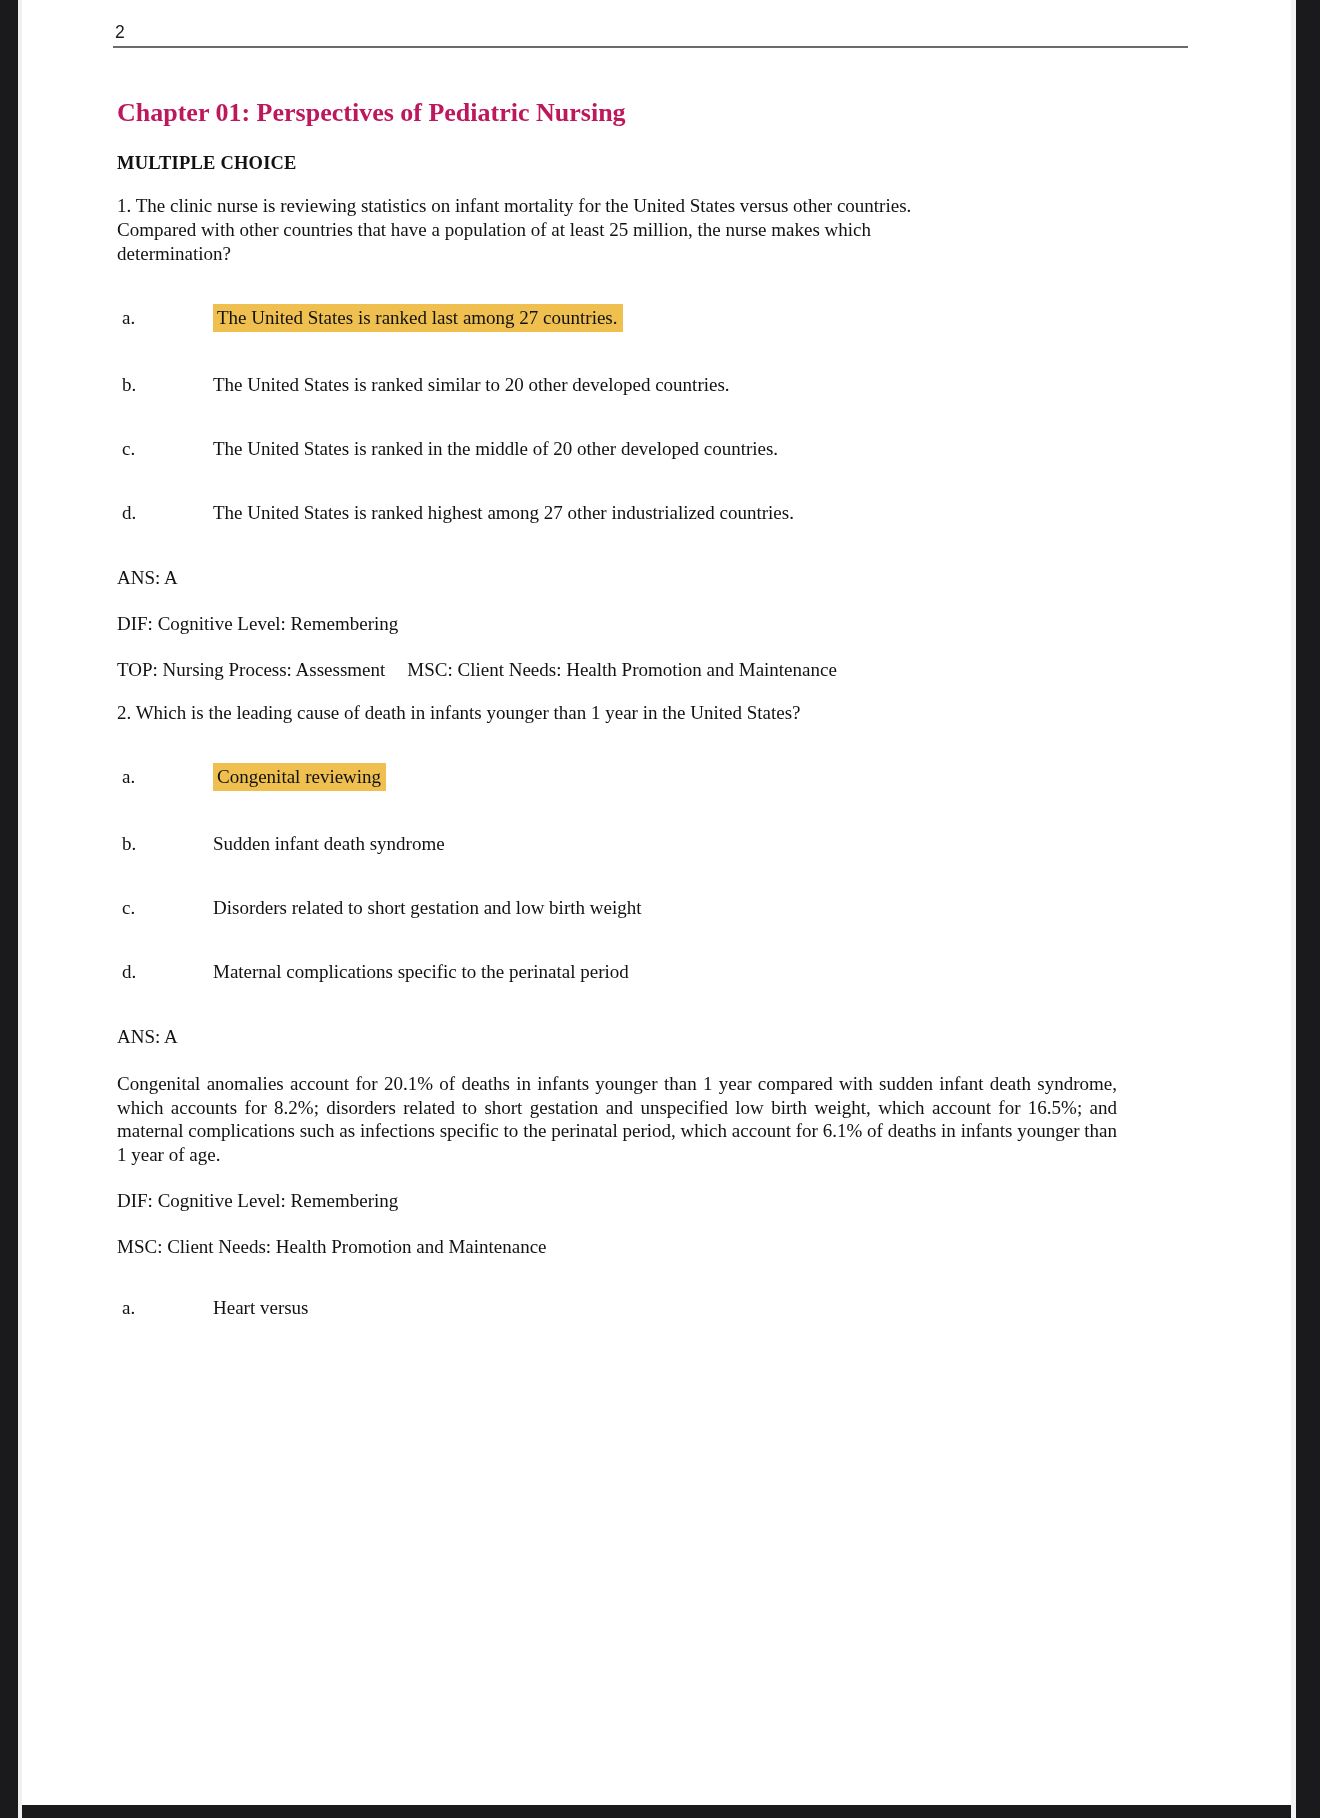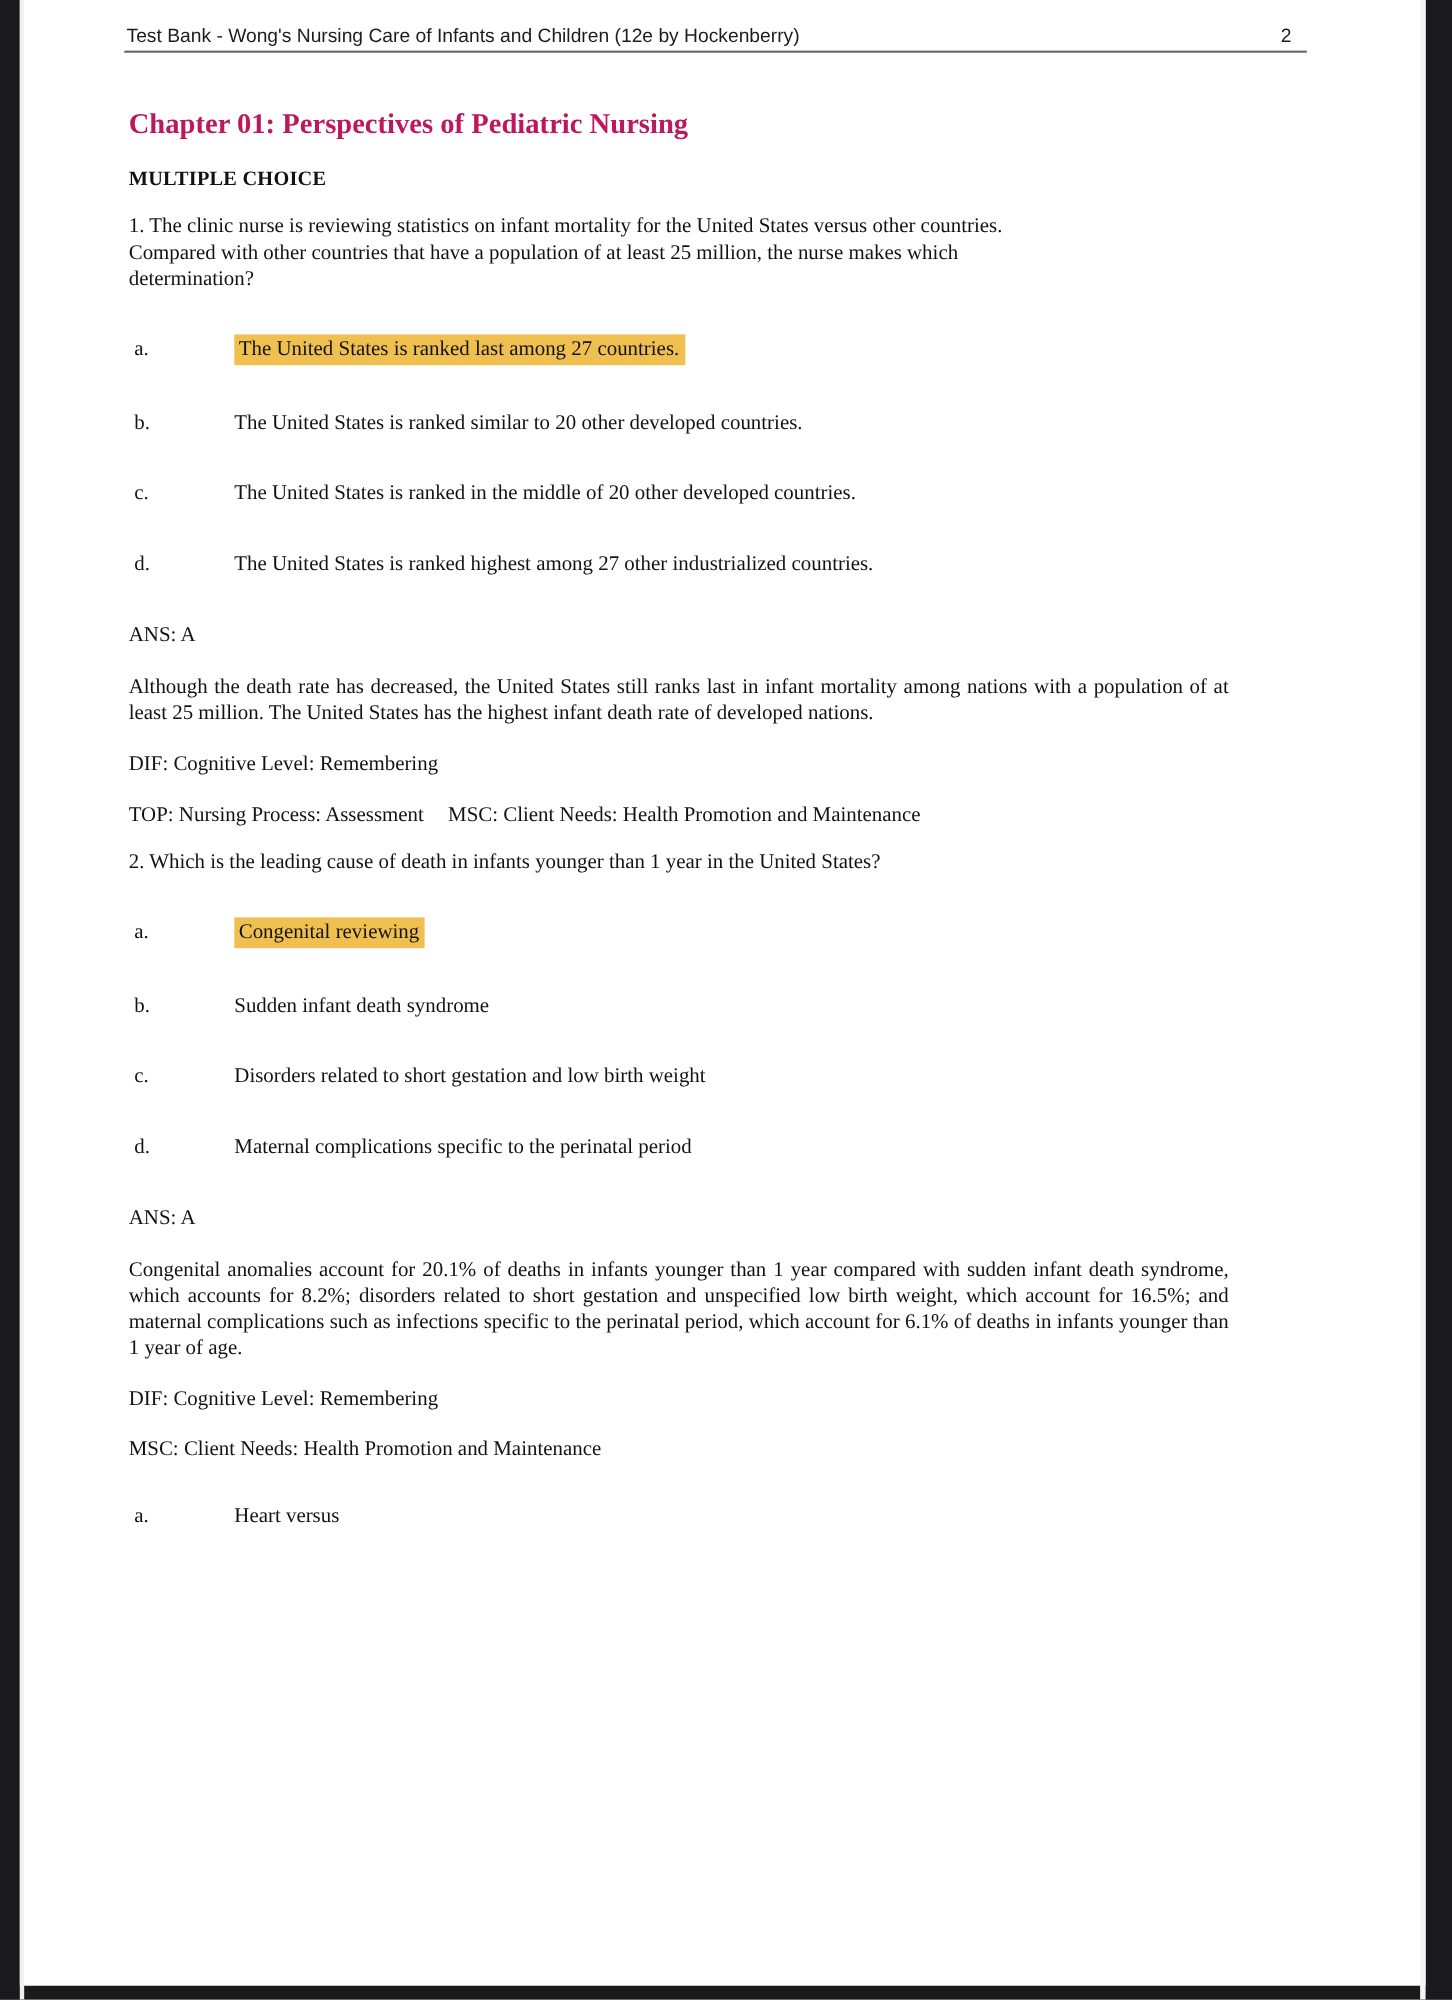--- a/index.html
+++ b/index.html
@@ -94,21 +94,20 @@
 <div class="screen">
   <div class="bar bar-left"></div>
   <div class="bar bar-right"></div>
   <div class="bar bar-bottom"></div>
   <div class="seam seam-left"></div>
   <div class="seam seam-right"></div>
 
   <div class="page">
 
     <div class="doc-header">
-      <span>Test Bank - Wong's Nursing Care of Infants and Children (12e by Hockenberry)</span>
       <span>2</span>
     </div>
 
     <div class="content">
 
       <div class="chapter-title">Chapter 01: Perspectives of Pediatric Nursing</div>
       <div class="mc-heading">MULTIPLE CHOICE</div>
 
       <section>
         <p class="stem">1. The clinic nurse is reviewing statistics on infant mortality for the United States versus other countries. Compared with other countries that have a population of at least 25 million, the nurse makes which determination?</p>
@@ -124,21 +123,20 @@
           <div class="option-row">
             <span class="opt-letter">c.</span>
             <span class="opt-text">The United States is ranked in the middle of 20 other developed countries.</span>
           </div>
           <div class="option-row">
             <span class="opt-letter">d.</span>
             <span class="opt-text">The United States is ranked highest among 27 other industrialized countries.</span>
           </div>
         </div>
         <p class="answer">ANS: A</p>
-        <p class="rationale">Although the death rate has decreased, the United States still ranks last in infant mortality among nations with a population of at least 25 million. The United States has the highest infant death rate of developed nations.</p>
         <p class="meta">DIF: Cognitive Level: Remembering</p>
         <p class="meta">
           <span>TOP: Nursing Process: Assessment</span><span class="gap">MSC: Client Needs: Health Promotion and Maintenance</span>
         </p>
       </section>
 
       <section>
         <p class="stem">2. Which is the leading cause of death in infants younger than 1 year in the United States?</p>
         <div class="options">
           <div class="option-row">

